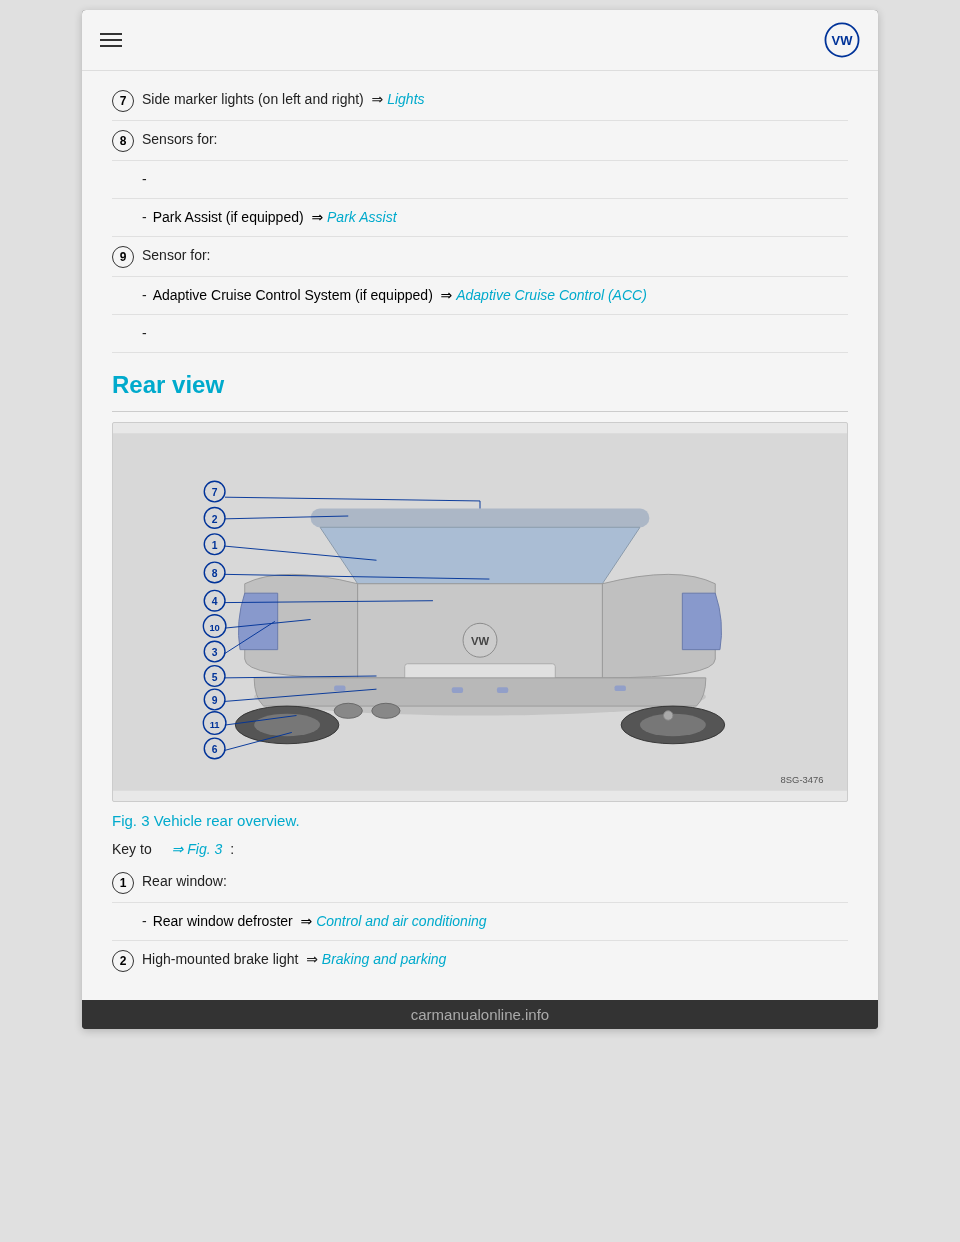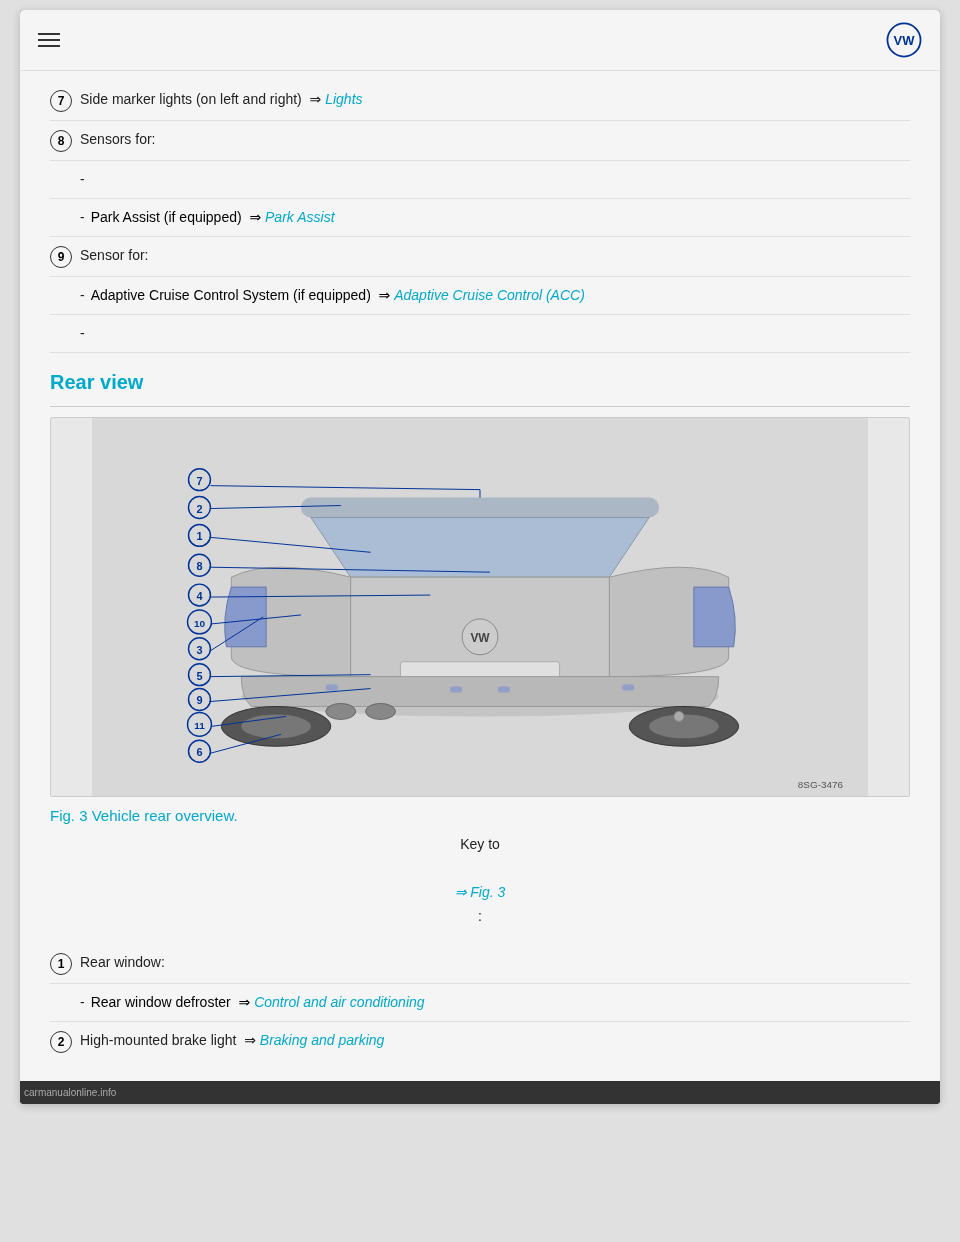--- a/index.html
+++ b/index.html
@@ -7,21 +7,21 @@
       background: #e0e0e0;
       font-family: Arial, sans-serif;
       font-size: 14px;
       display: flex;
       justify-content: center;
       align-items: flex-start;
       min-height: 1242px;
       padding: 10px;
     }
     .page {
-      width: 920px;
+      width: 796px;
       background: #404040;
       border-radius: 4px;
       overflow: hidden;
       box-shadow: 0 2px 8px rgba(0,0,0,0.2);
     }
     .header {
       background: #f5f5f5;
       display: flex;
       justify-content: space-between;
       align-items: center;
@@ -86,21 +86,21 @@
       padding: 8px 0 8px 30px;
       border-bottom: 1px solid #e0e0e0;
       line-height: 1.5;
     }
     .sub-dash {
       margin-right: 6px;
       color: #222;
     }
     .section-title {
       color: #00aacc;
-      font-size: 20px;
+      font-size: 24px;
       font-weight: bold;
       padding: 18px 0 10px 0;
     }
     .divider {
       border: none;
       border-top: 1px solid #ccc;
       margin: 2px 0 10px 0;
     }
     .car-image-container {
       border: 1px solid #ccc;
@@ -118,30 +118,29 @@
     }
     .fig-caption {
       color: #00aacc;
       font-size: 15px;
       margin: 6px 0 12px 0;
     }
     .key-to-text {
       display: flex;
       align-items: center;
       gap: 8px;
-      margin-bottom: 20px;
+      margin-bottom: 6px;
       color: #222;
-      flex-direction: column;
     }
     .footer-bar {
       background: #333;
       color: #aaa;
-      font-size: 10px;
-      text-align: left;
-      padding: 6px 4px;
+      font-size: 15px;
+      text-align: center;
+      padding: 6px 20px;
     }
   </style>
 </head>
 <body>
 
 <div class="page">
 
   <div class="header">
     <div class="hamburger-icon">
       <span></span>

